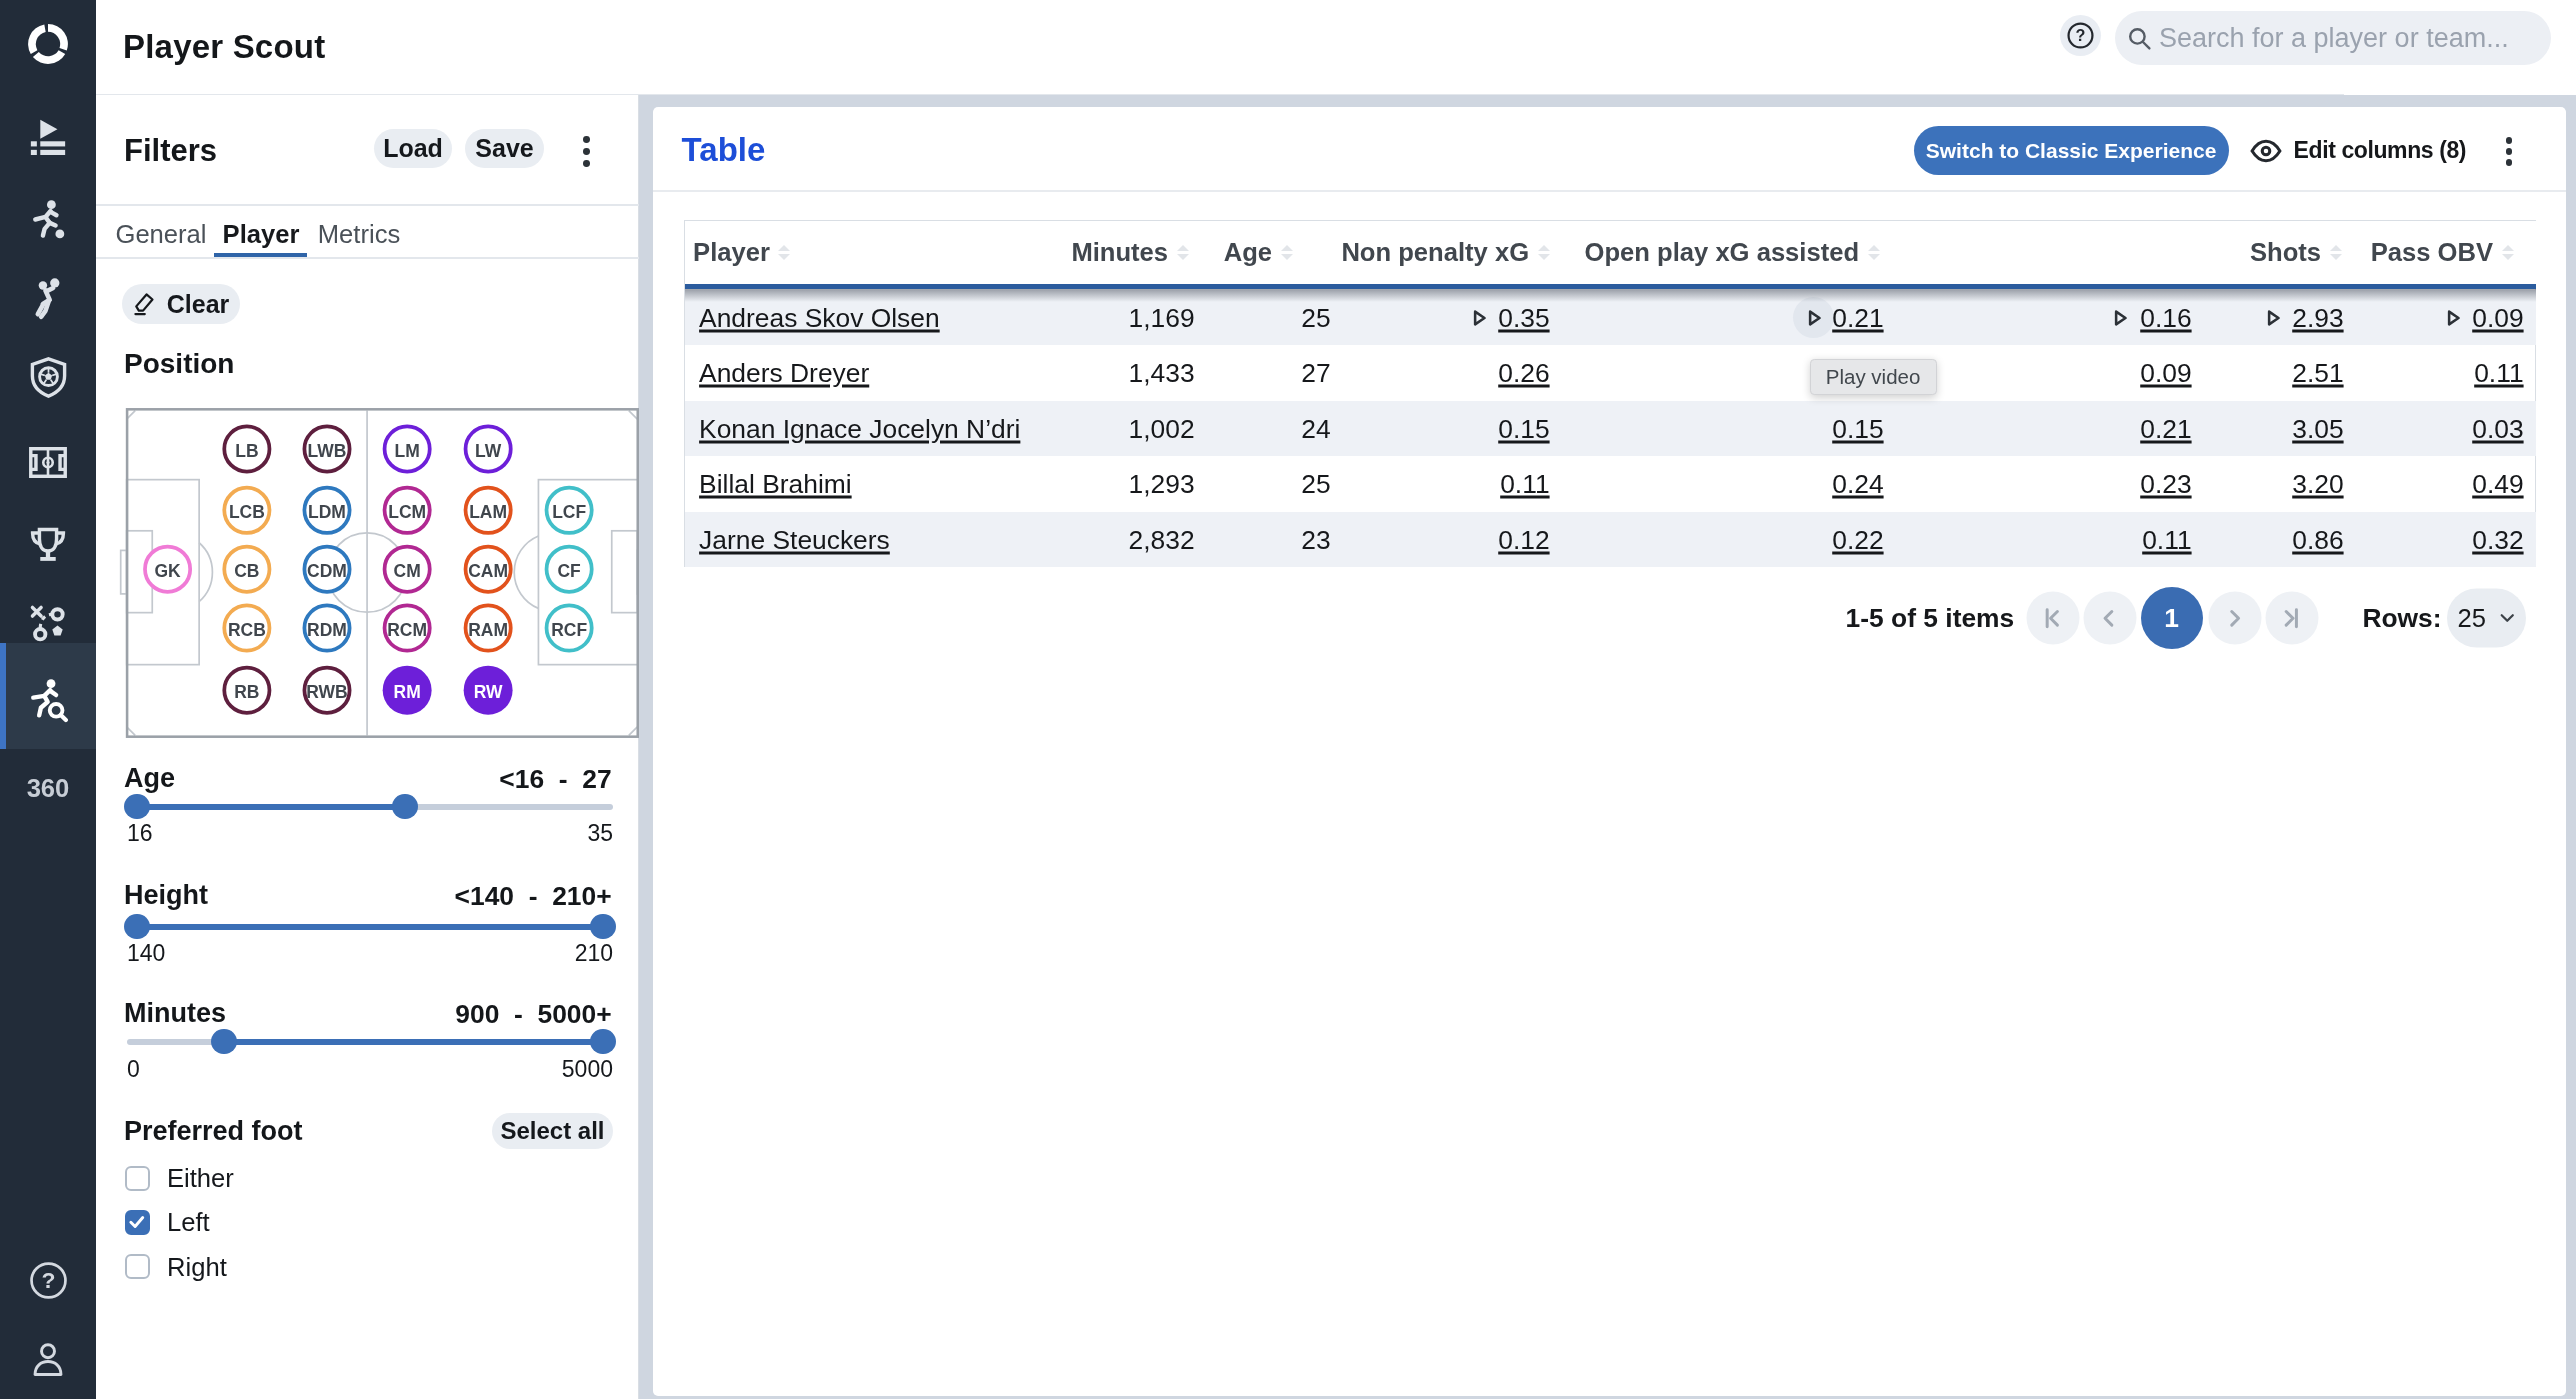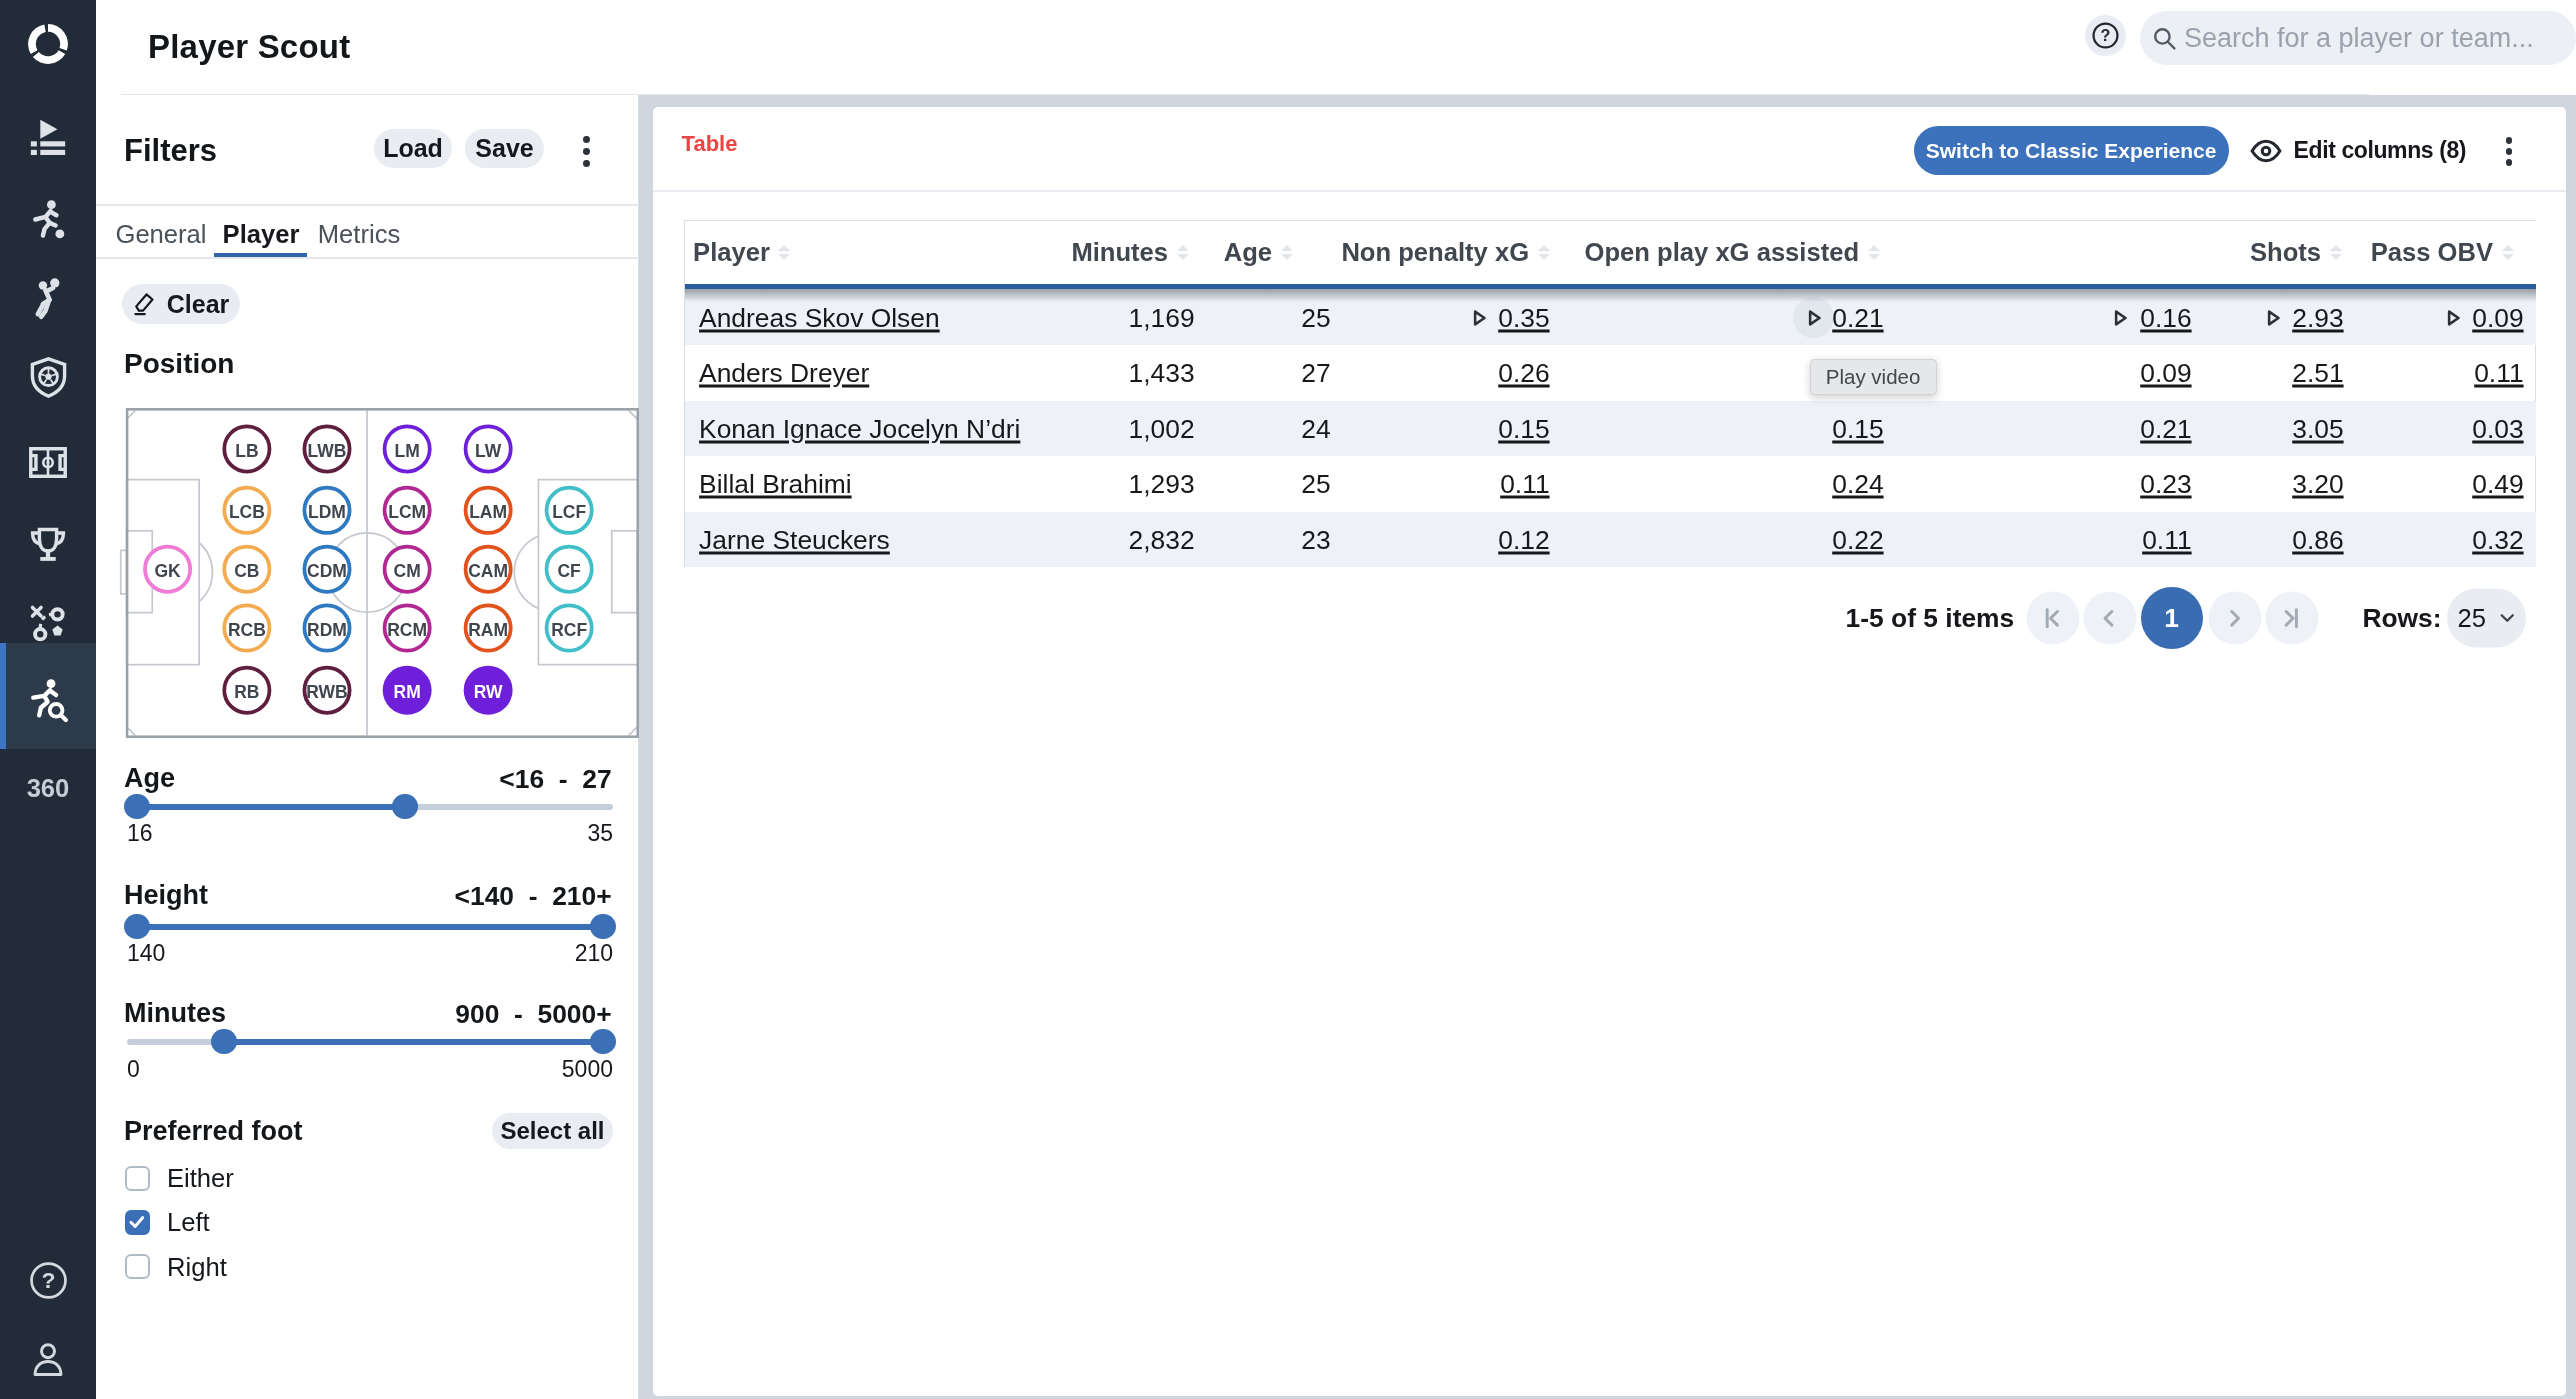--- a/index.html
+++ b/index.html
@@ -8,21 +8,21 @@
   #app { position:absolute; inset:0; }
 
   
   #sidebar { position:absolute; left:0; top:0; width:96px; height:1400px; background:#222c39; z-index:5; }
   #sidebar .icon { position:absolute; left:0; width:96px; display:flex; justify-content:center; }
   #active-tile { position:absolute; left:0; top:643px; width:96px; height:106px; background:#2d3a49; }
   #active-bar { position:absolute; left:0; top:643px; width:6px; height:106px; background:#3e74c4; }
   #nav360 { position:absolute; left:0; top:774px; width:96px; text-align:center; color:#c7cdd5; font-size:25.6px; font-weight:700; }
 
   
-  #header { position:absolute; left:96px; top:0; width:2248px; height:95px; background:#fff; border-bottom:1.7px solid #e3e7ec;margin-left:25px; }
+  #header { position:absolute; left:96px; top:0; width:2248px; height:95px; background:#fff; border-bottom:1.7px solid #e3e7ec; }
   #header h1 { position:absolute; left:27px; top:28px; font-size:33px; font-weight:700; color:#14171a; letter-spacing:0.2px; }
   #help-circle { position:absolute; left:1964px; top:15.3px; width:41px; height:41px; border-radius:50%; background:#e9edf3; display:flex; align-items:center; justify-content:center; }
   #searchbox { position:absolute; left:2019px; top:11px; width:436px; height:54px; border-radius:27px; background:#eceff4; display:flex; align-items:center; }
   #searchbox .ph { color:#9aa2ae; font-size:27px; margin-left:44px; }
 
   
   #filters { position:absolute; left:96px; top:95px; width:543px; height:1305px; background:#fff; border-right:1.7px solid #d9dee4; }
   .pill { background:#e9edf2; border-radius:22px; display:flex; align-items:center; justify-content:center; font-weight:700; color:#15181c; }
   #f-title { position:absolute; left:28px; top:38px; font-size:31px; font-weight:700; color:#14171a; }
   #btn-load { position:absolute; left:278px; top:34px; width:78px; height:39px; font-size:25px; }
@@ -44,21 +44,21 @@
   .track .fill { position:absolute; top:0; height:6px; background:#3b6fb6; }
   .handle { position:absolute; width:25.6px; height:25.6px; border-radius:50%; background:#3b6fb6; top:-10.2px; }
   .minmax { position:absolute; left:31px; width:486px; display:flex; justify-content:space-between; font-size:23px; color:#15181c; }
   .cb { position:absolute; left:29px; width:25px; height:25px; border-radius:6px; border:2.6px solid #b1bbc7; background:#fff; }
   .cb.checked { background:#3b6fb6; border-color:#3b6fb6; }
   .cb-label { position:absolute; left:71px; font-size:25.6px; color:#15181c; }
 
   
   #main { position:absolute; left:639px; top:95px; width:1937px; height:1305px; background:#cfd6e0; }
   #card { position:absolute; left:13.6px; top:12px; width:1913px; height:1289px; background:#fff; border-radius:5.1px; }
-  #card-title { position:absolute; left:29px; top:24px; font-size:22px; font-weight:700; color:#ef4444; }
+  #card-title { position:absolute; left:29px; top:24px; font-size:33px; font-weight:700; color:#1d4ed8; }
   #card-div { position:absolute; left:0; top:83px; width:1913px; height:1.7px; background:#e8ebef; }
   #btn-switch { position:absolute; left:1261px; top:19px; width:315px; height:49px; border-radius:25px; background:#3c72bb; color:#fff; font-size:21px; font-weight:700; display:flex; align-items:center; justify-content:center; white-space:nowrap; }
   #edit-cols { position:absolute; left:1597px; top:19px; height:49px; display:flex; align-items:center; }
   #edit-cols span { font-size:23px; font-weight:700; color:#16181b; margin-left:12px; letter-spacing:-0.4px; }
   #card-kebab { position:absolute; left:1853px; top:30px; }
   #card-kebab i + i { margin-top:4.3px; }
 
   
   #tbl { position:absolute; left:31px; top:113px; width:1852px; height:347px; border:0.9px solid #d9dee4; }
   #thead { position:absolute; left:0; top:0; width:1851px; height:68px; background:#fff; border-bottom:5.1px solid #2b5c9e; z-index:2; }

